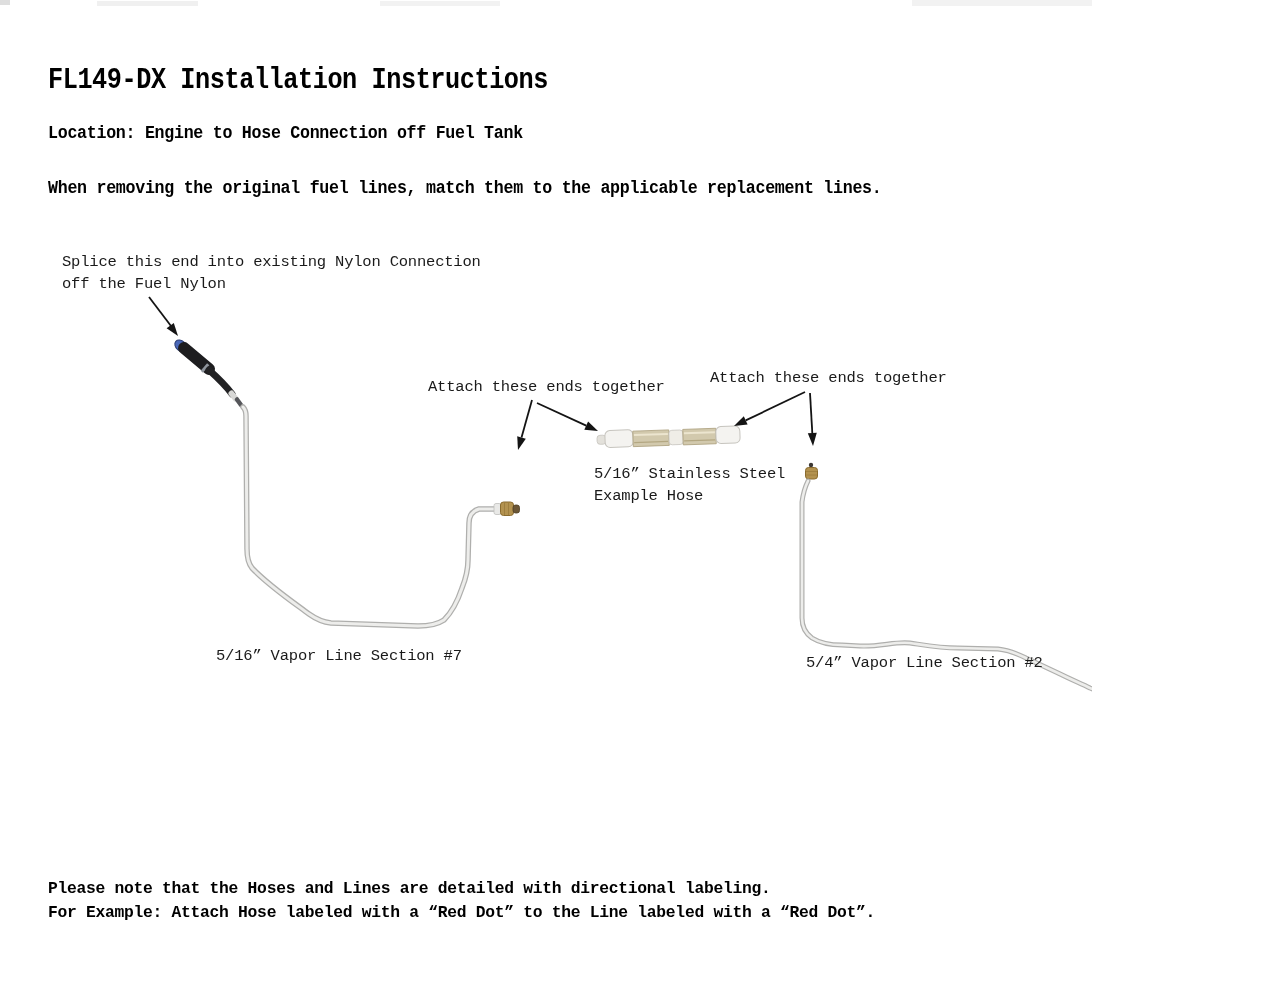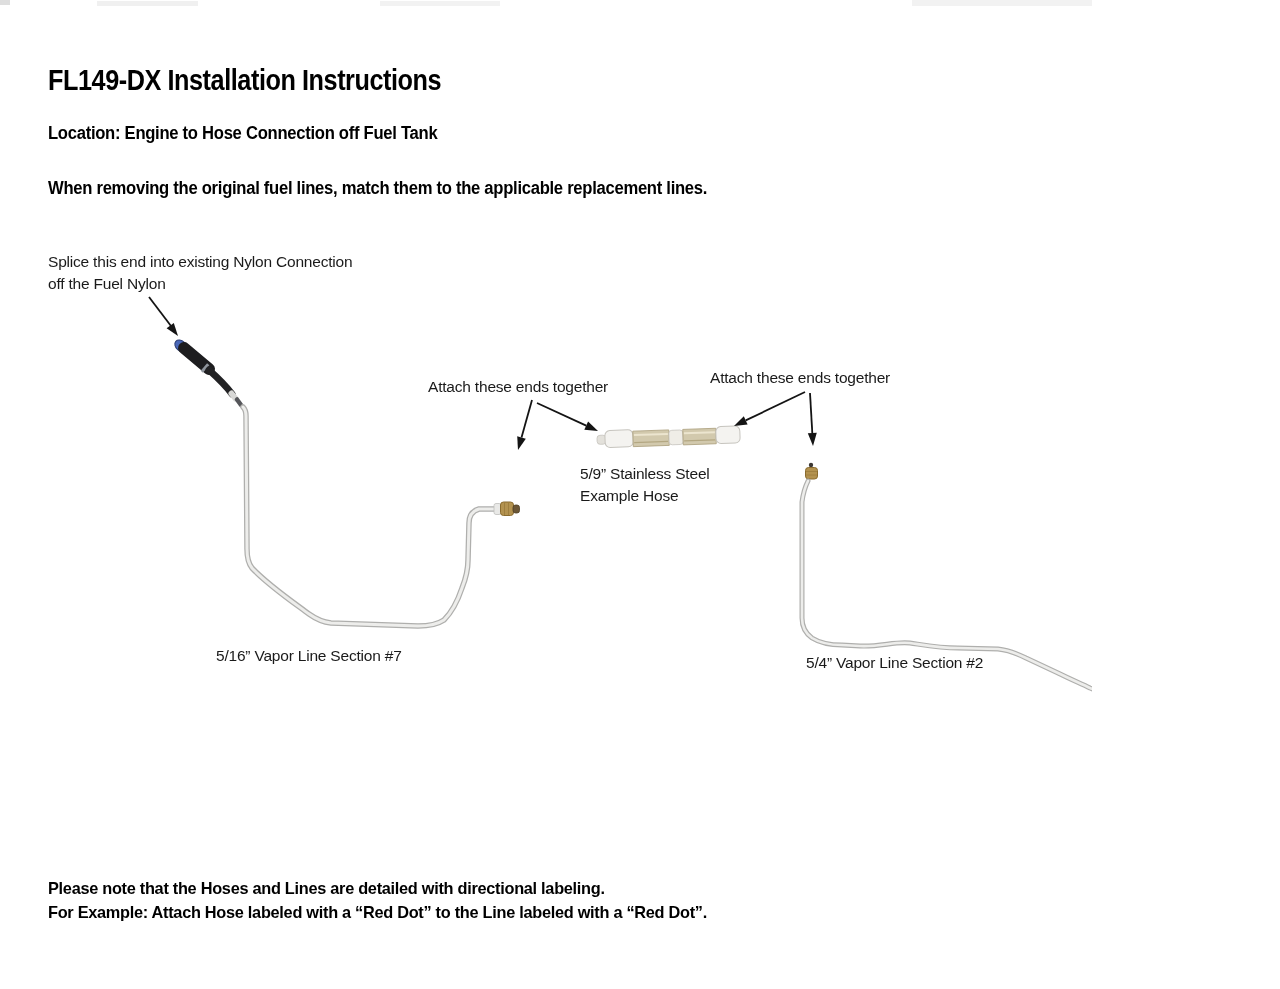--- a/index.html
+++ b/index.html
@@ -1,21 +1,21 @@
 <!DOCTYPE html>
 <html><head>
 <meta charset="utf-8">
 <style>
   html,body{margin:0;padding:0;background:#ffffff;}
   .page{
     position:relative;
     width:1092px;height:989px;
     background:#ffffff;
     overflow:hidden;
-    font-family:Liberation Sans, sans-serif;
+    font-family:Liberation Mono, monospace;
     color:#1a1a1a;
   }
   .edge-bar{position:absolute;}
   .title{
     position:absolute;left:48px;top:64px;
     font-size:29px;font-weight:bold;color:#000;
     letter-spacing:-0.5px;white-space:nowrap;
     transform:scaleX(0.87);transform-origin:left top;
   }
   .subhead{
@@ -26,21 +26,21 @@
   }
   .loc{top:123px;}
   .intro{top:178px;}
   .diagram{position:absolute;left:0;top:0;width:1280px;height:989px;}
   .dsvg{position:absolute;left:0;top:0;}
   .ann{
     position:absolute;
     font-size:15.5px;line-height:22px;color:#1a1a1a;
     white-space:nowrap;letter-spacing:-0.2px;
   }
-  .ann span{display:block;}
+  .ann span{display:block;margin-left:14px;}
   .splice{left:48px;top:251px;}
   .attach-left{left:428px;top:376px;}
   .attach-right{left:710px;top:367px;}
   .hose-label{left:580px;top:463px;}
   .vapor1{left:216px;top:645px;}
   .vapor2{left:806px;top:652px;}
   .engine{left:994px;top:783px;}
   .notes{
     position:absolute;left:48px;top:877px;
     font-size:17px;font-weight:bold;color:#000;
@@ -167,21 +167,21 @@
     <div class="ann splice">
       <span>Splice this end into existing Nylon Connection</span>
       <span>off the Fuel Nylon</span>
     </div>
 
     <div class="ann attach-left">Attach these ends together</div>
 
     <div class="ann attach-right">Attach these ends together</div>
 
     <div class="ann hose-label">
-      <span>5/9” Stainless Steel</span>
+      <span>5/16” Stainless Steel</span>
       <span>Example Hose</span>
     </div>
 
     <div class="ann vapor1">5/16” Vapor Line Section #7</div>
 
     <div class="ann vapor2">5/4” Vapor Line Section #2</div>
 
   </div>
 
   <div class="notes">

